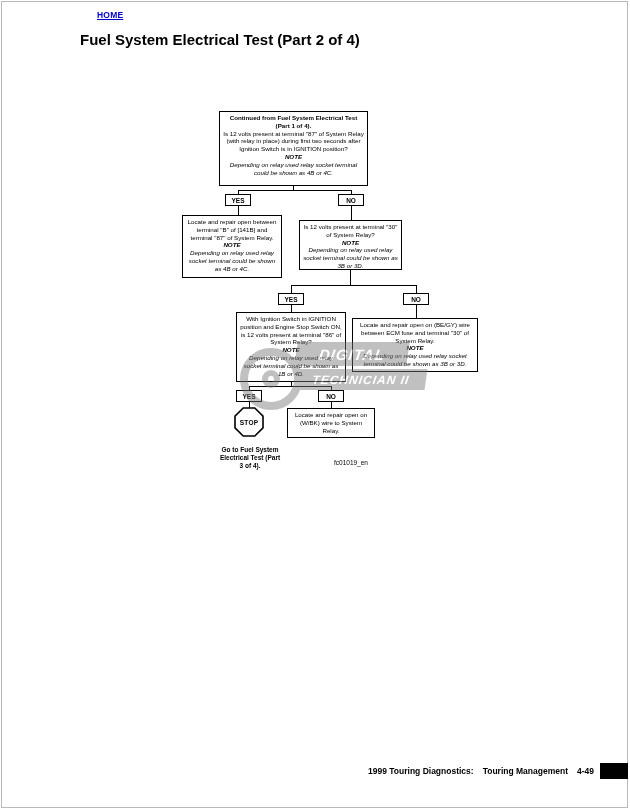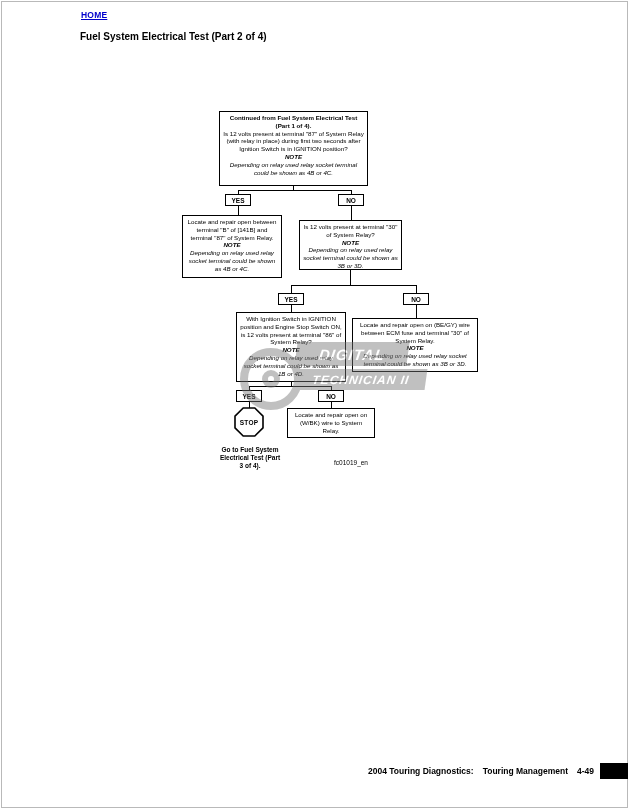--- a/index.html
+++ b/index.html
@@ -3,23 +3,23 @@
 <meta charset="utf-8">
 <style>
   * { margin:0; padding:0; box-sizing:border-box; }
   html,body { background:#fff; }
   body {
     width:630px; height:810px; position:relative; overflow:hidden;
     font-family:"Liberation Sans", sans-serif; color:#000;
   }
   .sheet { position:absolute; left:1px; top:1px; width:627px; height:807px;
            border:1px solid #b9b9b9; background:#fff; }
-  .home-link { position:absolute; left:81px; top:10px; font-size:8.5px; font-weight:bold;
+  .home-link { position:absolute; left:97px; top:10px; font-size:8.5px; font-weight:bold;
                color:#0000cc; text-decoration:underline; letter-spacing:.2px; }
-  .page-title { position:absolute; left:80px; top:31px; font-size:10px; font-weight:bold; }
+  .page-title { position:absolute; left:80px; top:31px; font-size:15px; font-weight:bold; }
 
   svg.connectors { position:absolute; left:0; top:0; }
 
   .node { position:absolute; border:1px solid #000; background:#fff;
           font-size:6.2px; line-height:7.8px; text-align:center; padding:2px 3px; }
   .node .t { display:block; }
   .b { font-weight:bold; }
   .i { font-style:italic; }
 
   .lbl { position:absolute; width:26px; height:12px; border:1px solid #000; background:#fff;
@@ -144,17 +144,17 @@
   </div>
   <div class="wm-bar wm-bar1">
     <span>DIGITAL</span>
   </div>
   <div class="wm-bar wm-bar2">
     <span>TECHNICIAN II</span>
   </div>
 </div>
 
 <div class="footer">
-  <span>2004 Touring Diagnostics:</span>
+  <span>1999 Touring Diagnostics:</span>
   <span>Touring Management</span>
   <span>4-49</span>
 </div>
 <div class="footer-bar"></div>
 
 </body></html>

